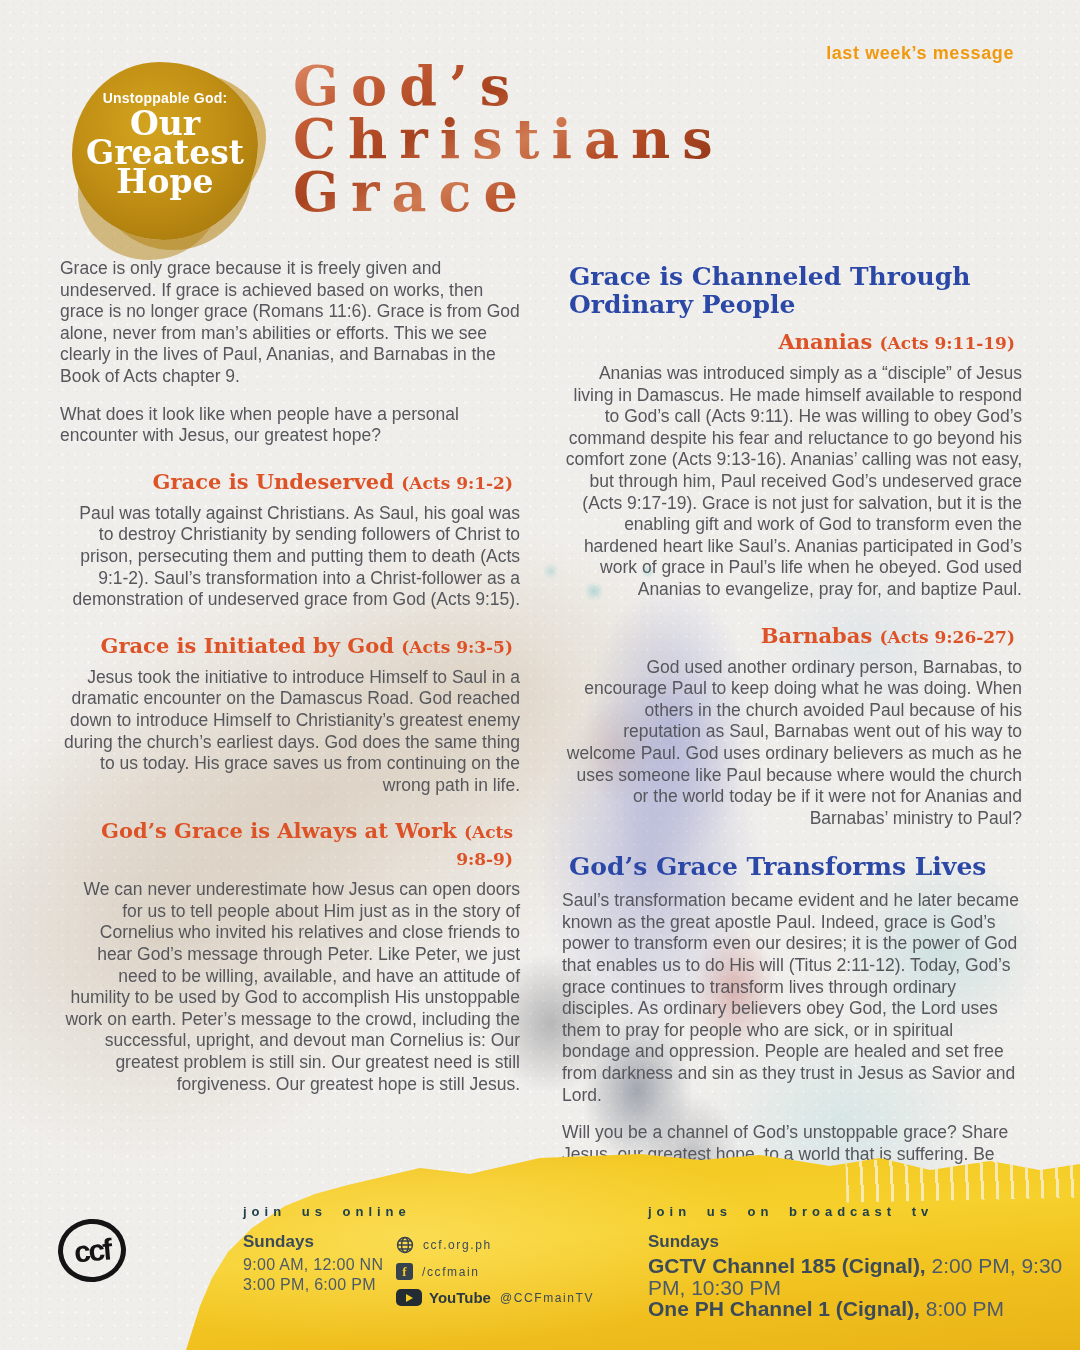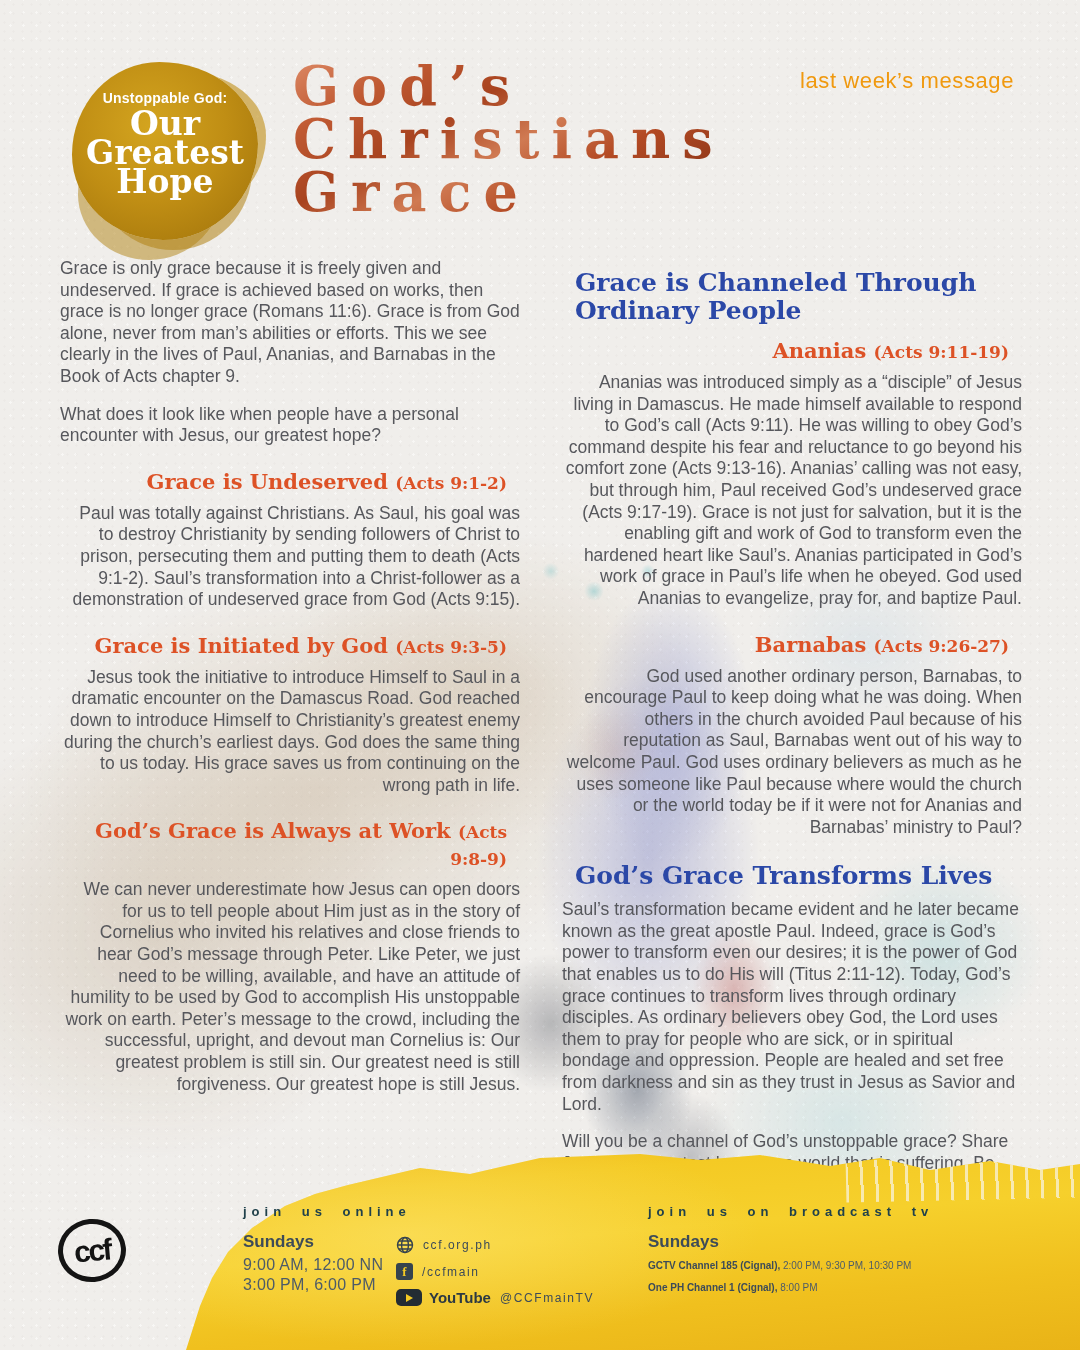--- a/index.html
+++ b/index.html
@@ -28,21 +28,21 @@
       radial-gradient(ellipse 160px 120px at 80% 16%, rgba(198,216,228,.45), transparent 70%),
       radial-gradient(circle 14px at 55% 8%, rgba(110,195,200,.55), transparent 70%),
       radial-gradient(circle 10px at 60% 5%, rgba(110,195,200,.45), transparent 70%),
       radial-gradient(circle 12px at 51% 5%, rgba(110,195,200,.4), transparent 70%),
       radial-gradient(ellipse 60px 90px at 68% 68%, rgba(186,104,104,.50), transparent 70%),
       radial-gradient(ellipse 80px 110px at 59% 83%, rgba(58,72,96,.50), transparent 70%),
       radial-gradient(ellipse 90px 100px at 51% 73%, rgba(80,84,94,.42), transparent 70%),
       radial-gradient(ellipse 70px 90px at 64% 93%, rgba(98,104,116,.40), transparent 70%);
   }
   
-  .badge{position:absolute;right:66px;top:68px;font-weight:400;font-size:22px;letter-spacing:.6px;color:#f0990f;}
+  .badge{position:absolute;right:66px;top:43px;font-weight:700;font-size:18px;letter-spacing:.6px;color:#f0990f;}
   .series-logo{position:absolute;left:72px;top:62px;width:186px;height:178px;}
   .logo-blob{
     position:absolute;inset:0;border-radius:47% 53% 51% 49% / 52% 46% 54% 48%;
     background:radial-gradient(circle at 42% 36%, #d3a41f 0%, #c08e14 48%, #ab7c0e 80%, #9a6f0b 100%);
     box-shadow:10px 26px 0 -16px rgba(176,130,18,.55), -14px 40px 0 -20px rgba(176,130,18,.5), 26px -8px 0 -18px rgba(191,142,20,.6);
   }
   .logo-text{position:absolute;left:-14px;right:-14px;top:28px;text-align:center;color:#fff;}
   .logo-kicker{font-weight:700;font-size:14px;letter-spacing:.2px;margin-bottom:3px;}
   .logo-line{font-family:"DejaVu Serif",serif;font-weight:700;font-size:33px;line-height:29px;}
   .title{
@@ -52,21 +52,21 @@
     -webkit-background-clip:text;background-clip:text;color:transparent;
   }
   .title span{display:block;}
   
   .col{position:absolute;top:258px;width:460px;}
   .col-left{left:60px;}
   .col-right{left:562px;top:256px;}
   p.body{margin:0 0 16px;font-size:17.5px;line-height:21.6px;color:#56575c;}
   section{margin-top:10px;text-align:right;}
   section.gap{margin-top:22px;}
-  h2{margin:13px;}
+  h2{margin:7px;}
   .h-orange{font-family:"DejaVu Serif",serif;font-weight:700;font-size:21px;line-height:25px;color:#dd5226;margin-bottom:7px;}
   .h-orange .ref{font-size:17px;}
   .h-blue{font-family:"DejaVu Serif",serif;font-weight:700;font-size:25px;line-height:28px;color:#2b48a7;margin-bottom:9px;}
   .group2{margin-top:24px;}
   .closing{margin-top:4px;}
   
   .gold-band{
     position:absolute;left:0;top:1128px;width:1080px;height:222px;
     background:
       radial-gradient(ellipse 500px 160px at 38% 48%, rgba(255,232,120,.5), transparent 70%),
@@ -89,21 +89,21 @@
   .f-links{position:absolute;left:396px;top:1236px;}
   .f-link{display:flex;align-items:center;margin-bottom:9px;color:#3d4b58;}
   .f-link .lbl{font-size:12px;letter-spacing:1.6px;margin-left:9px;}
   .icon{display:inline-flex;align-items:center;justify-content:center;}
   .icon-globe{width:18px;height:18px;}
   .icon-fb{width:17px;height:17px;background:#36434e;border-radius:3px;color:#f4ca24;font-weight:700;font-size:13px;font-family:"Liberation Serif",serif;}
   .icon-yt{width:26px;height:17px;background:#232c33;border-radius:5px;position:relative;}
   .icon-yt::after{content:"";position:absolute;left:10px;top:5px;border-left:7px solid #f4ca24;border-top:4px solid transparent;border-bottom:4px solid transparent;}
   .yt-word{font-weight:700;font-size:15px;color:#2d3942;margin-left:7px;letter-spacing:0;}
   .f-broadcast{position:absolute;left:648px;top:1204px;}
-  .b-row{font-size:10px;line-height:21.5px;color:#4d5b68;}
+  .b-row{font-size:21px;line-height:21.5px;color:#4d5b68;}
   .b-row .b{font-weight:700;color:#3d4b58;}
 </style>
 </head>
 <body>
 
 <div class="page">
 
   <div class="collage"></div>
 
   <div class="badge">last week’s message</div>

